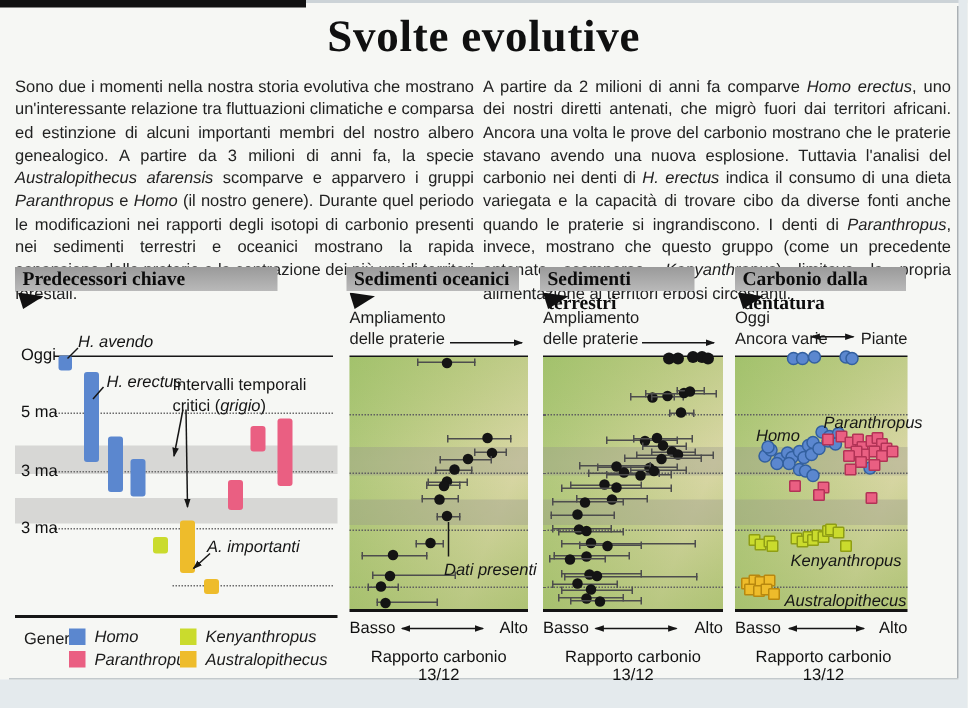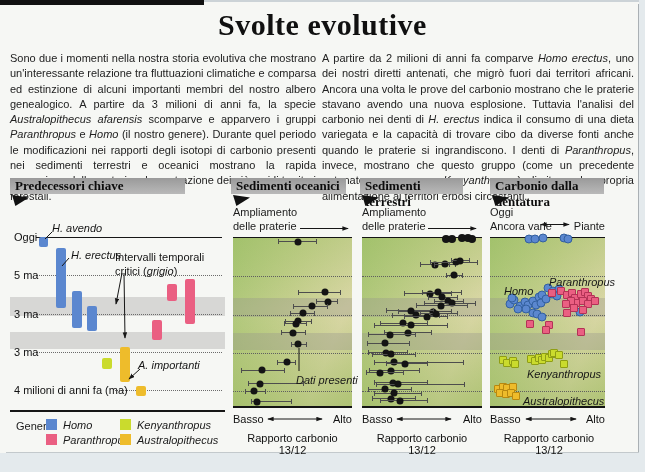--- a/index.html
+++ b/index.html
@@ -94,21 +94,20 @@
       <div class="tl-bar" style="left: 175px; top: 78.747px; width: 10px; height: 45.194px; background: rgb(234, 95, 130);"></div>
       <div class="tl-bar" style="left: 92px; top: 158.028px; width: 10px; height: 11.107px; background: rgb(202, 219, 45);"></div>
       <div class="tl-bar" style="left: 110px; top: 146.921px; width: 10px; height: 35.236px; background: rgb(238, 188, 43);"></div>
       <div class="tl-bar" style="left: 126px; top: 186.37px; width: 10px; height: 9.958px; background: rgb(238, 188, 43);"></div>
     </div>
 
   <div class="abs tick" style="left:14px;top:231px;width:22px;text-align:left;">Oggi</div>
   <div class="abs tick" style="left:14px;top:269px;">5 ma</div>
   <div class="abs tick" style="left:14px;top:308px;">3 ma</div>
   <div class="abs tick" style="left:14px;top:346px;">3 ma</div>
-  <div class="abs tick" style="left:14px;top:384px;white-space:nowrap;">4 milioni di anni fa (ma)</div>
 
   <div class="abs species" style="left:52px;top:222px;">H. avendo</div>
   <div class="abs species" style="left:71px;top:249px;">H. erectus</div>
   <div class="abs species" style="left:138px;top:359px;">A. importanti</div>
   <div class="abs notebox" style="left:115px;top:251px;width:112px;"><span>Intervalli temporali critici (</span><em>grigio</em><span>)</span></div>
 
   <div class="abs p1-sep"></div>
 
   <div class="abs lg-title" style="left:16px;top:420px;">Genere:</div>
   <div class="abs swatch" style="left: 46px; top: 419px; background: rgb(91, 135, 207);"></div>

